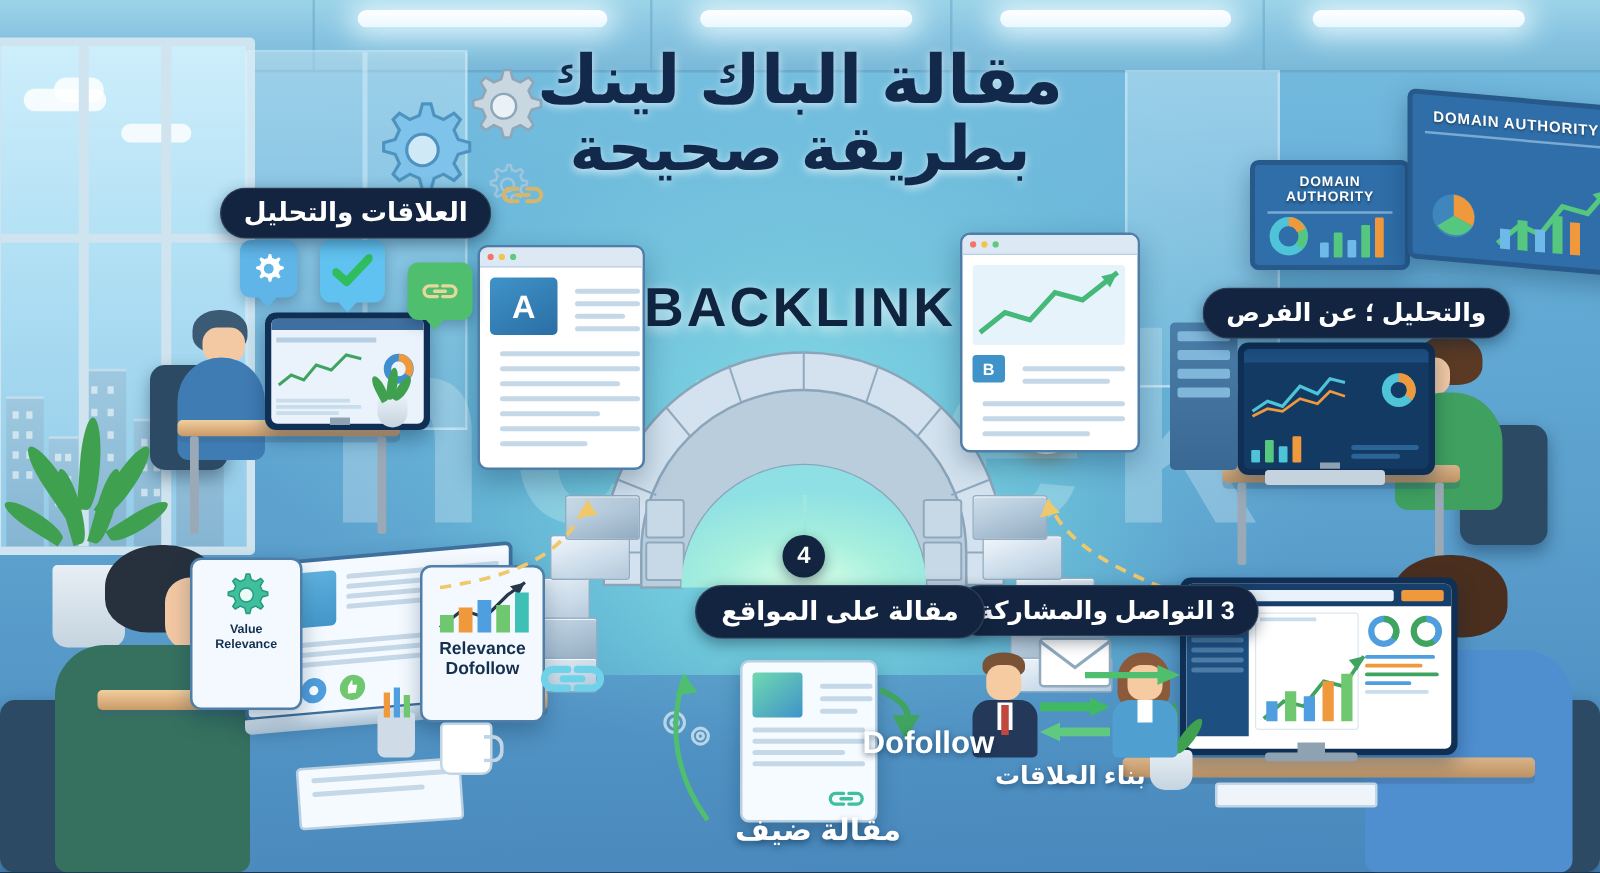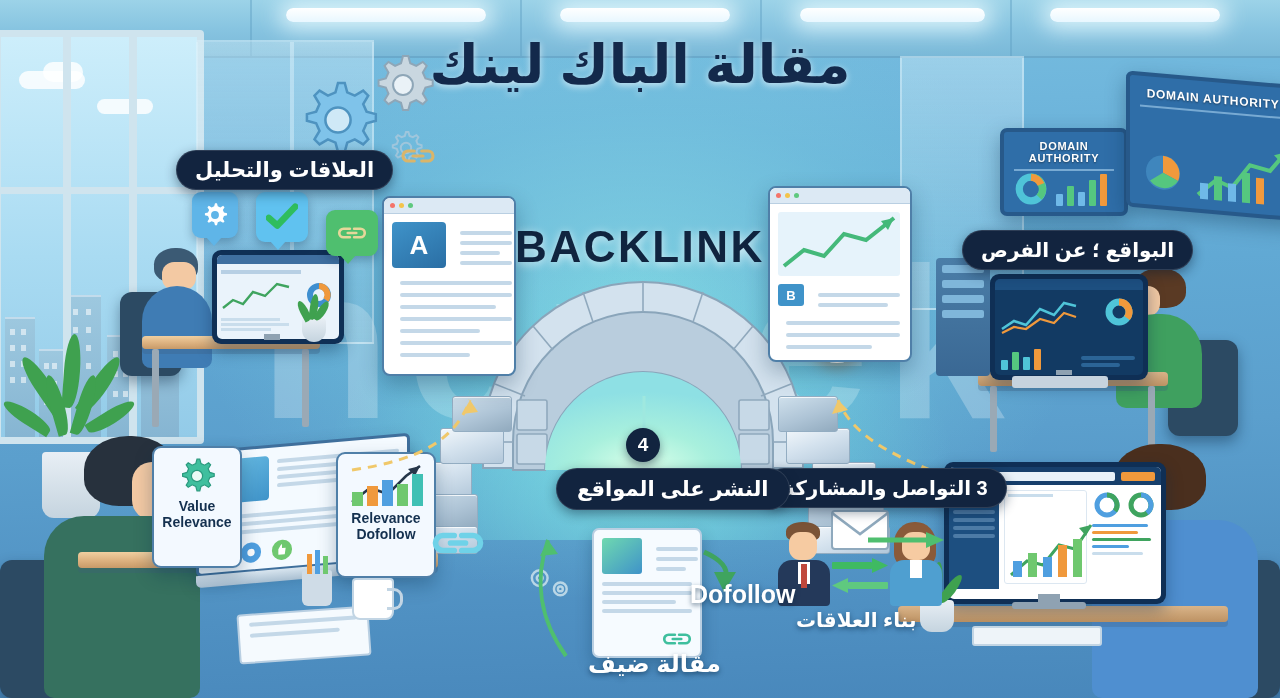--- a/index.html
+++ b/index.html
@@ -195,20 +195,21 @@
     <div class="mullion" style="left:128px;top:0;width:8px;height:400px;"></div>
     <div class="mullion" style="left:0;top:150px;width:196px;height:7px;"></div>
   </div>
 
   <div class="abs glasspanel" style="left:196px;top:40px;width:92px;height:300px;"></div>
   <div class="abs glasspanel" style="left:292px;top:40px;width:78px;height:300px;"></div>
   <div class="abs glasspanel" style="left:900px;top:56px;width:120px;height:250px;"></div>
 
   <div class="abs title">
     <div>مقالة الباك لينك</div>
+    <div class="l2">بطريقة صحيحة</div>
   </div>
 
   <svg class="abs" style="left:296px;top:78px;" width="84" height="84" viewBox="0 0 100 100">
     <g fill="#7fc3ea" stroke="#4e93c0" stroke-width="3">
       <path d="M50 6 l8 0 3 11 9 4 10-6 6 6 -6 10 4 9 11 3 0 8 -11 3 -4 9 6 10 -6 6 -10-6 -9 4 -3 11 -8 0 -3-11 -9-4 -10 6 -6-6 6-10 -4-9 -11-3 0-8 11-3 4-9 -6-10 6-6 10 6 9-4z"></path>
       <circle cx="50" cy="50" r="15" fill="#cfe9f7"></circle>
     </g>
   </svg>
   <svg class="abs" style="left:370px;top:52px;" width="66" height="66" viewBox="0 0 100 100">
     <g fill="#c9d7e0" stroke="#8ea6b7" stroke-width="3">
@@ -530,21 +531,21 @@
       border-radius:0 0 6px 6px;transform:skewY(-5deg) translateY(-2px);"></div>
   </div>
 
   <div class="abs card" style="left:152px;top:446px;width:86px;height:118px;">
     <svg width="40" height="40" viewBox="0 0 100 100" style="display:block;margin:8px auto 2px">
       <g fill="#3fbf9e" stroke="#2a9a7e" stroke-width="3">
         <path d="M50 8 l7 0 3 11 9 4 10-6 5 5 -6 10 4 9 11 3 0 7 -11 3 -4 9 6 10 -5 5 -10-6 -9 4 -3 11 -7 0 -3-11 -9-4 -10 6 -5-5 6-10 -4-9 -11-3 0-7 11-3 4-9 -6-10 5-5 10 6 9-4z"></path>
         <circle cx="50" cy="50" r="14" fill="#eafaf5"></circle>
       </g>
     </svg>
-    <div class="cardTxt" style="font-size:14px;">
+    <div class="cardTxt" style="font-size:10px;">
       <div>Value</div>
       <div>Relevance</div>
     </div>
   </div>
 
   <div class="abs card" style="left:336px;top:452px;width:96px;height:122px;">
     <svg width="76" height="46" viewBox="0 0 76 46" style="display:block;margin:8px auto 2px">
       <polyline points="4,40 22,26 40,32 58,14 72,4" fill="none" stroke="#26374a" stroke-width="2.6"></polyline>
       <polygon points="72,4 60,7 67,14" fill="#26374a"></polygon>
       <rect x="4" y="30" width="11" height="14" fill="#6fc86f"></rect>
@@ -729,33 +730,33 @@
 
     <path d="M644 436 L 644 396" fill="none" stroke="#9fe8df" stroke-width="3"></path>
   </svg>
 
   <div class="abs pill" style="left:176px;top:150px;font-size:21px;">
     <span>العلاقات والتحليل</span>
   </div>
 
 
   <div class="abs pill" style="left:962px;top:230px;font-size:20px;">
-    <span>البواقع ؛ عن الفرص</span>
+    <span>والتحليل ؛ عن الفرص</span>
   </div>
 
   <div class="abs pill" style="left:764px;top:468px;font-size:20px;">
     <span>3 التواصل والمشاركة</span>
   </div>
 
   <div class="abs numbadge" style="left:626px;top:428px;">
     <span>4</span>
   </div>
 
   <div class="abs pill" style="left:556px;top:468px;font-size:21px;padding:8px 20px;">
-    <span>النشر على المواقع</span>
+    <span>مقالة على المواقع</span>
   </div>
 
   <div class="abs wtxt" style="left:588px;top:650px;font-size:24px;">مقالة ضيف</div>
 
   <div class="abs wtxt wtxtL" style="left:690px;top:580px;font-size:25px;">Dofollow</div>
 
   <div class="abs wtxt" style="left:796px;top:608px;font-size:20px;">بناء العلاقات</div>
 
 </div>
 

